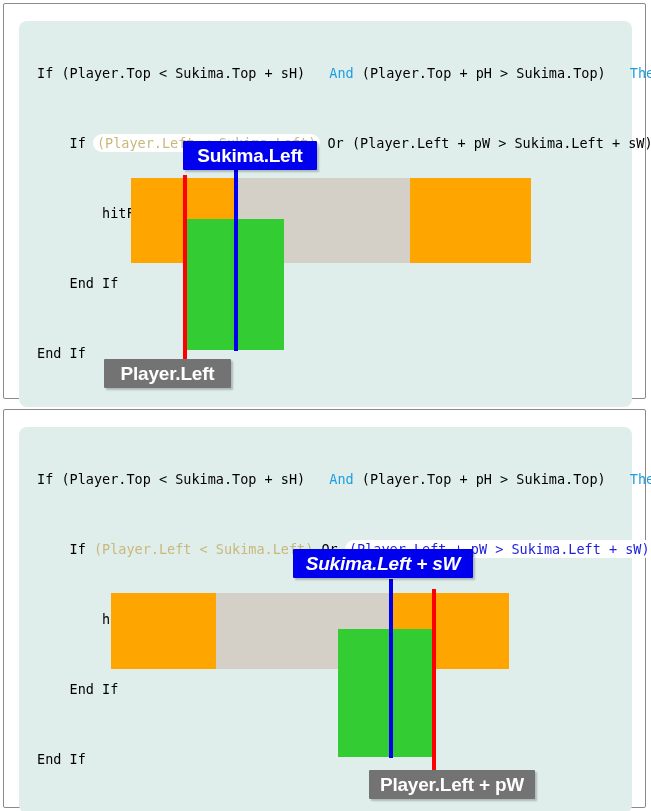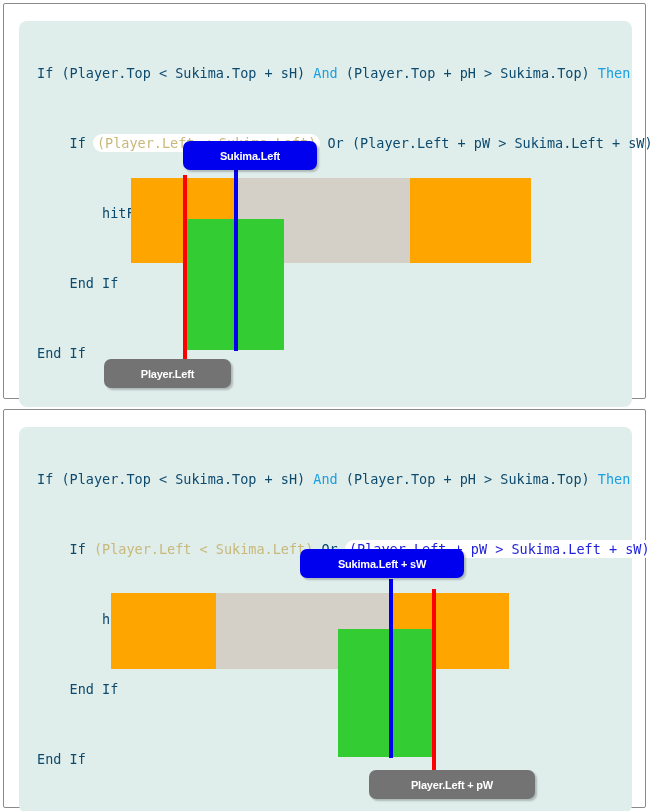--- a/index.html
+++ b/index.html
@@ -39,22 +39,22 @@
     padding: 9px 0 9px 0;
     font-family: "DejaVu Sans Mono", "Liberation Mono", monospace;
     font-size: 13.5px;
     line-height: 17.5px;
     color: #2222dd;
     white-space: pre;
   }
   #code-1 { top: 17px; }
   #code-2 { top: 17px; }
   .code-line { padding-left: 18px; }
-  .kw-blue    { color: #0c4a6e; }
-  .kw-cyan    { color: #1a9fe0; }
+  .kw-blue    { color: #000000; }
+  .kw-cyan    { color: #1a9fe0; margin-left: 16px; }
   .kw-khaki   { color: #c8b87a; }
   .hl {
     background: #ffffff;
     border-radius: 9px;
     padding: 1px 4px;
     margin: 0 -1px;
     color: #c8b87a;
   }
   .hl-plain { color: #2222dd; }
 
@@ -77,25 +77,25 @@
   .vline {
     position: absolute;
     width: 4px;
   }
   .vline.red  { background: #ff0000; }
   .vline.blue { background: #0000ee; }
 
   
   .callout {
     position: absolute;
-    border-radius: 7px;
+    border-radius: 1px;
     color: #ffffff;
     font-family: "Liberation Sans", sans-serif;
     font-weight: bold;
-    font-size: 11px;
+    font-size: 19px;
     display: flex;
     align-items: center;
     justify-content: center;
     box-shadow: 2px 2px 2px rgba(0,0,0,0.22);
     white-space: nowrap;
     letter-spacing: -0.2px;
   }
   .callout.blue { background: #0000ee; }
   .callout.red  { background: #737373; }
 </style>
@@ -152,20 +152,20 @@
   <div class="diagram">
 
     <div class="bar orange" style="left:107px; top:183px; width:105px; height:76px;"></div>
     <div class="bar gray" style="left:212px; top:183px; width:174px; height:76px;"></div>
     <div class="bar orange" style="left:386px; top:183px; width:119px; height:76px;"></div>
     <div class="bar green" style="left:334px; top:219px; width:95px; height:128px;"></div>
 
     <div class="vline blue" style="left:385px; top:169px; height:179px;"></div>
     <div class="vline red" style="left:428px; top:179px; height:184px;"></div>
 
-    <div class="callout blue" style="left:296px; top:139px; width:164px; height:29px;">
+    <div class="callout blue" style="left:289px; top:139px; width:180px; height:29px;font-style:italic;">
       <span>Sukima.Left + sW</span>
     </div>
     <div class="callout red" style="left:365px; top:360px; width:166px; height:29px;">
       <span>Player.Left + pW</span>
     </div>
   </div>
 </div>
 
 </body></html>

